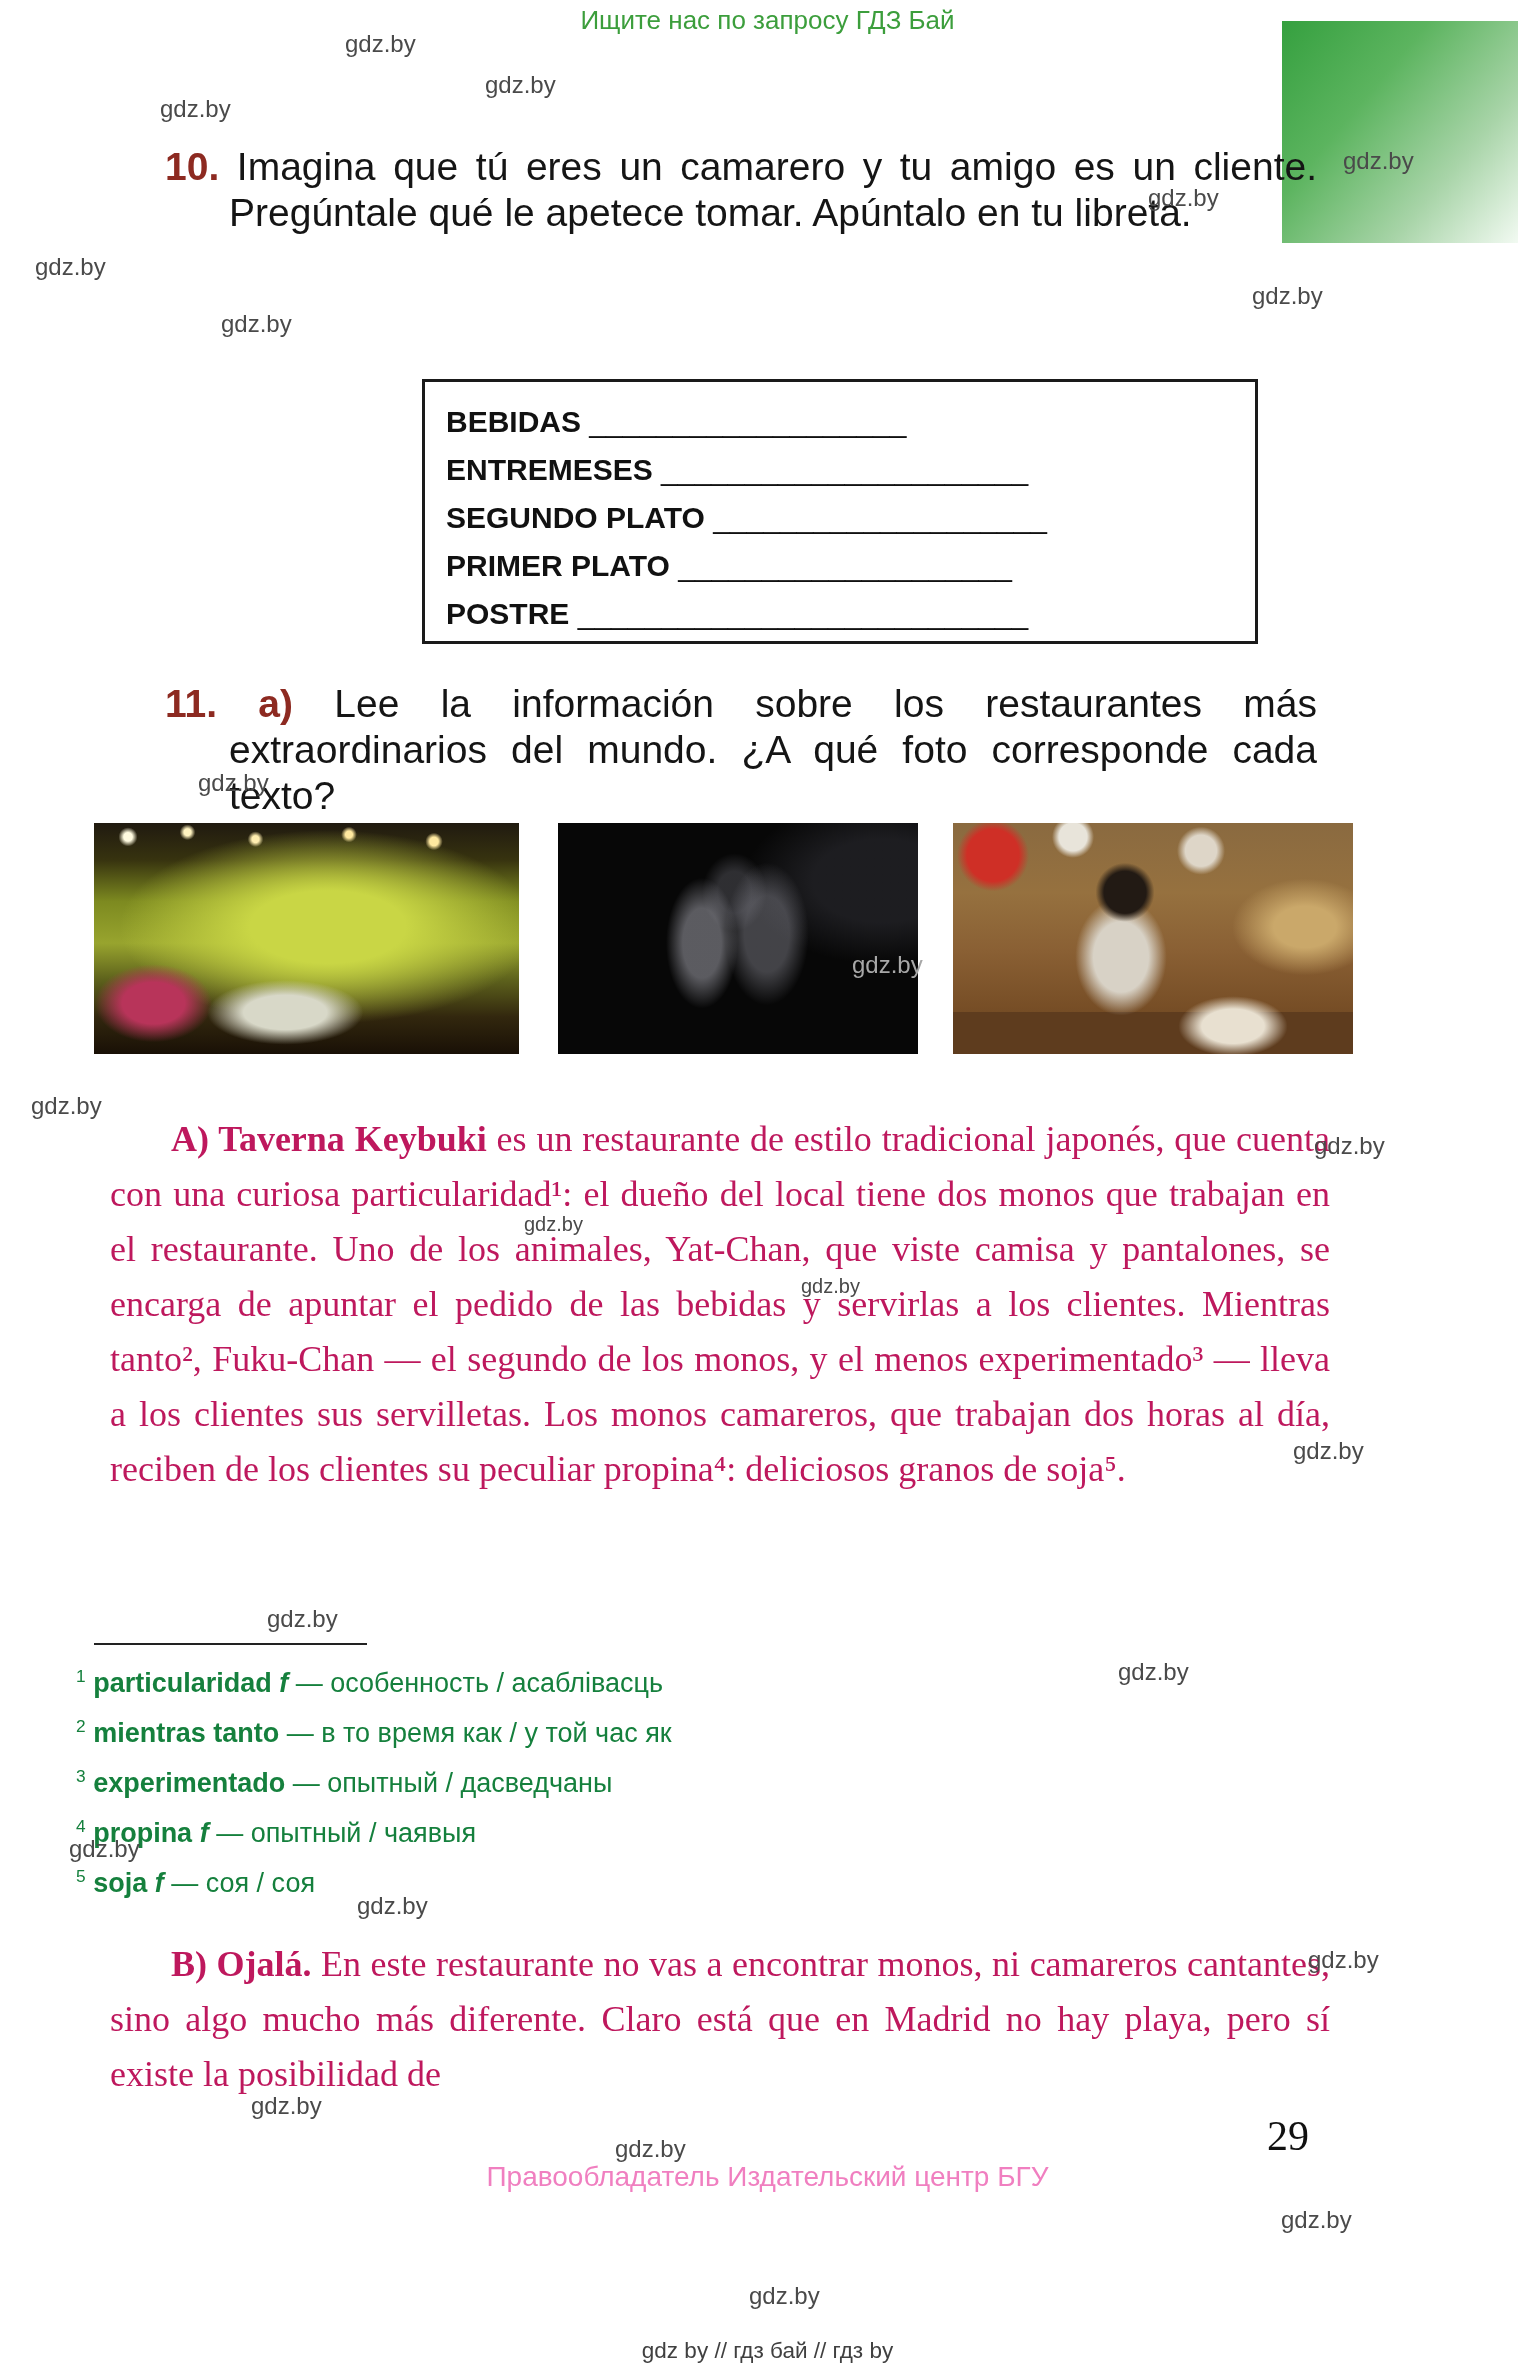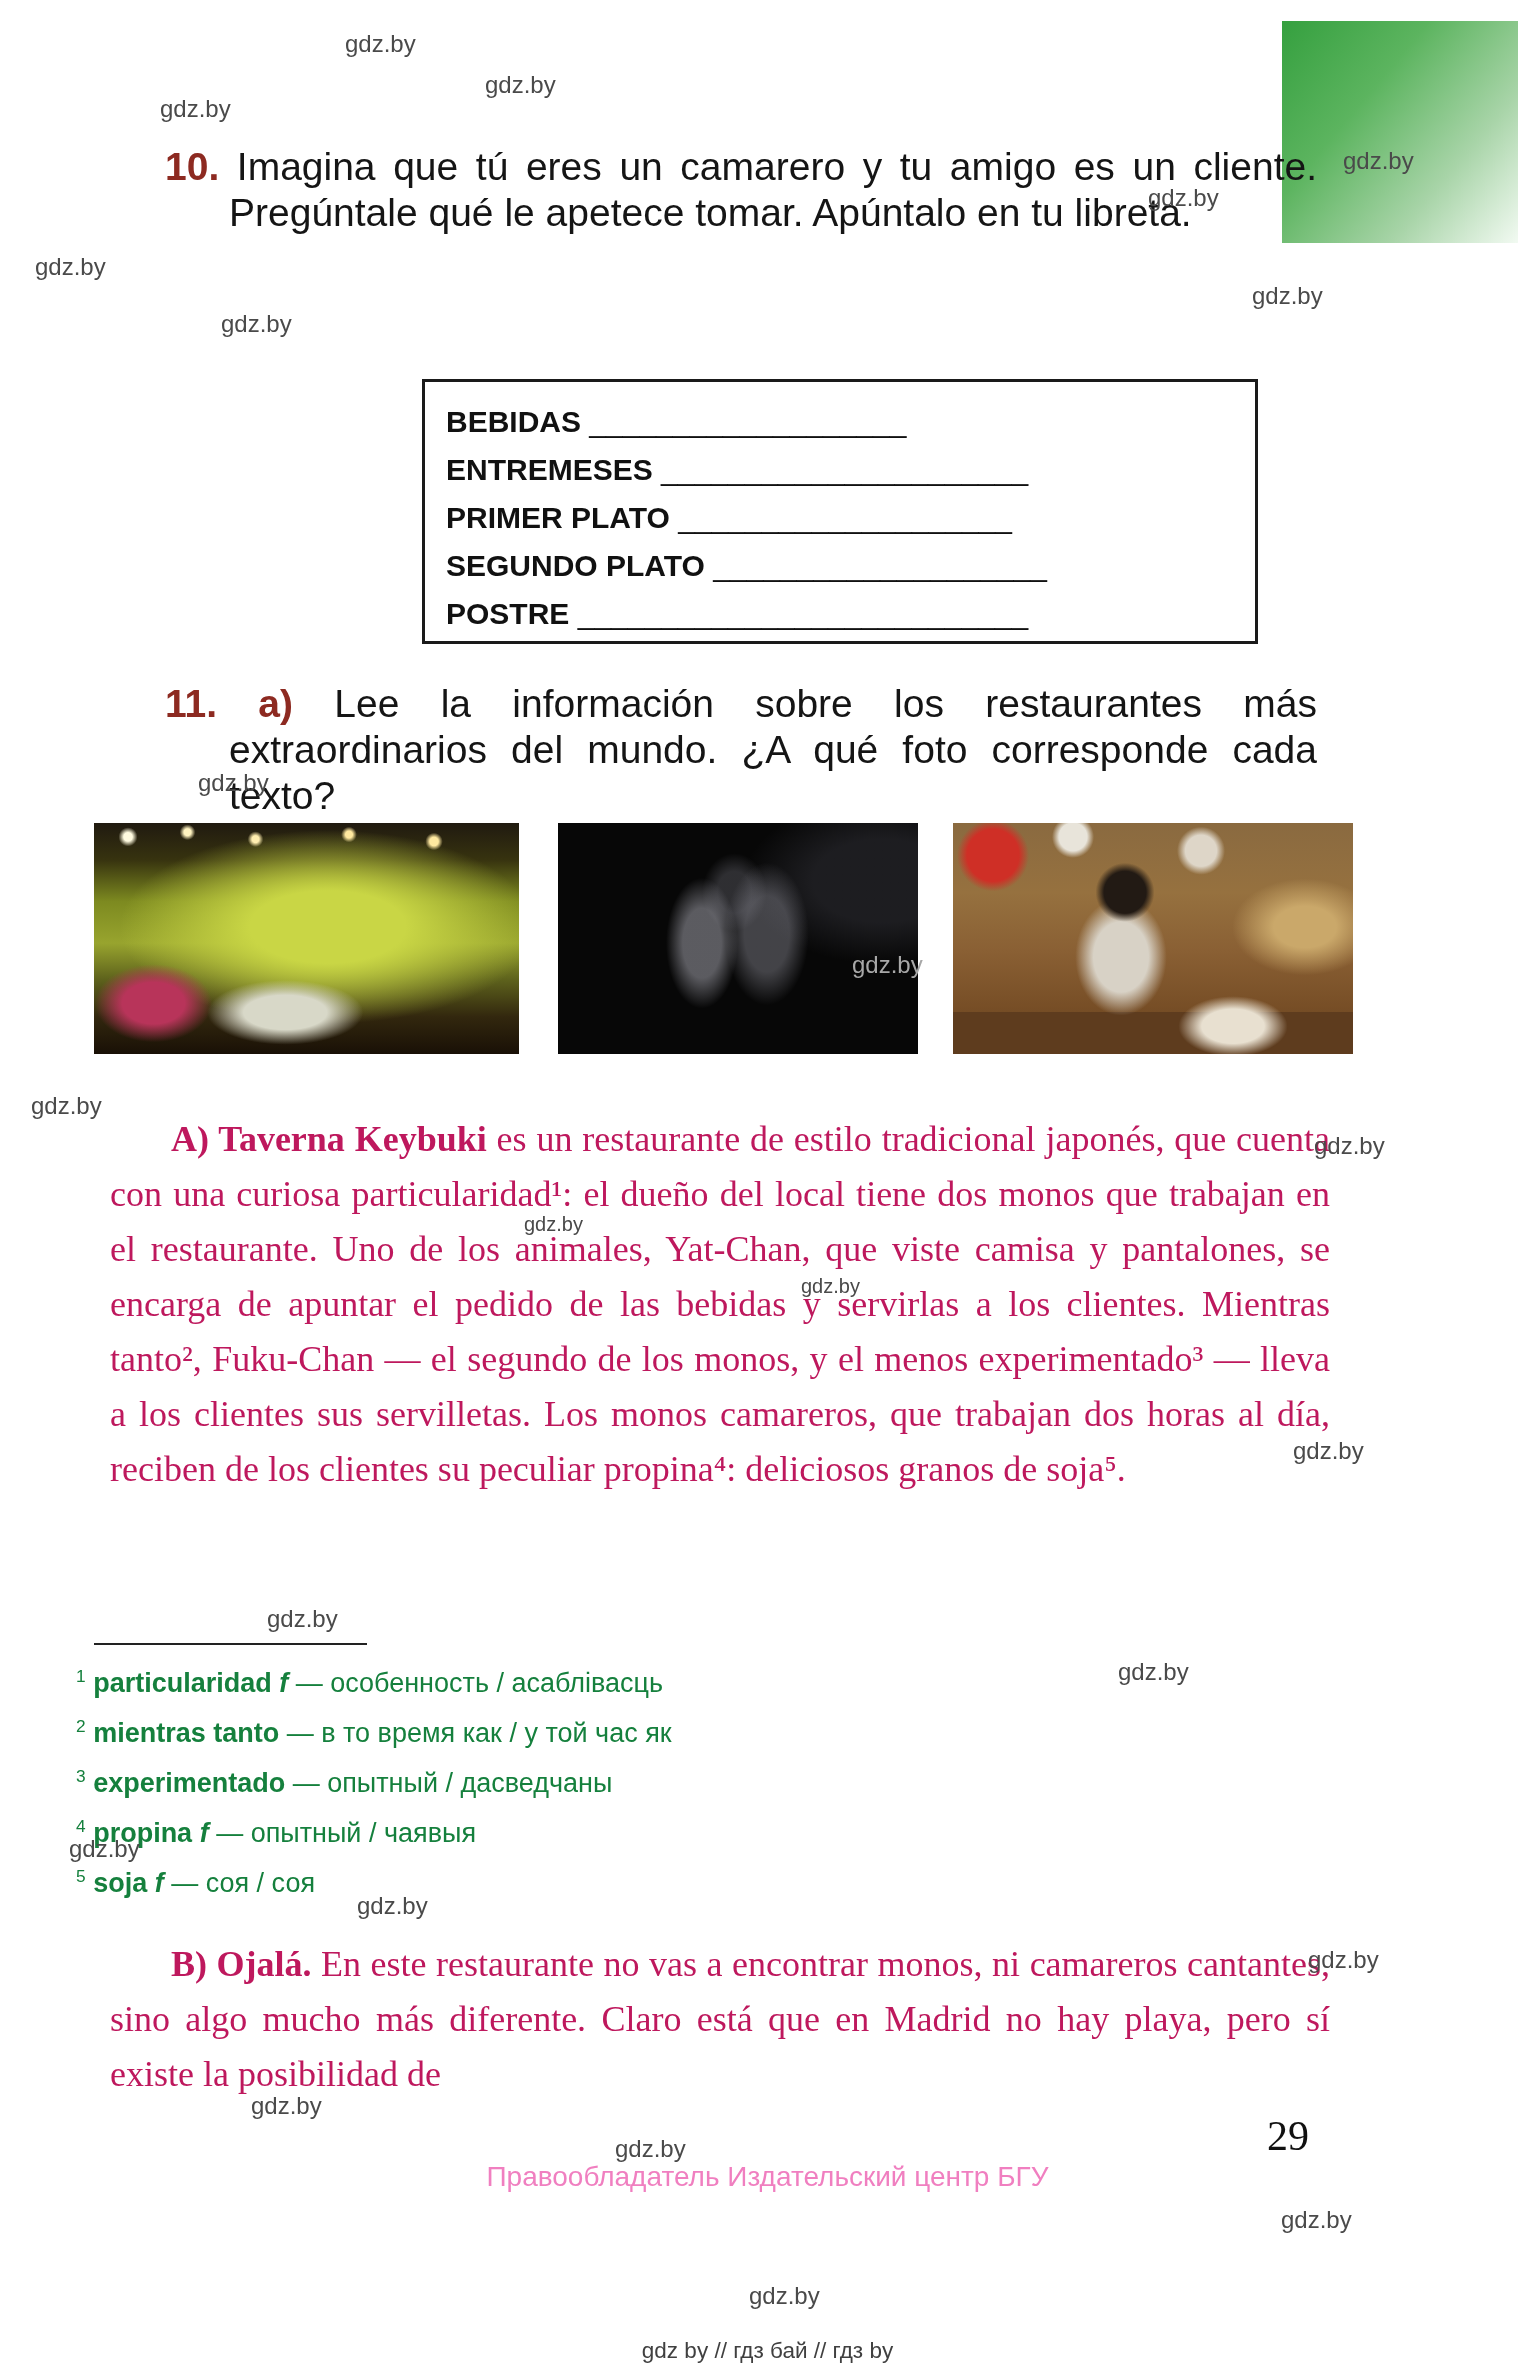--- a/index.html
+++ b/index.html
@@ -90,29 +90,30 @@
 
   .page-number { position:absolute; left:1267px; top:2112px; font-family:"Liberation Serif", serif; font-size:42px; color:#111; }
   .publisher { position:absolute; top:2161px; left:0; width:100%; text-align:center; font-size:28px; color:#f07fc0; }
   .footer-links { position:absolute; top:2338px; left:0; width:100%; text-align:center; font-size:22.5px; color:#404040; }
 </style>
 </head>
 <body>
 
 <div class="page">
 
+  <div class="top-banner">Ищите нас по запросу ГДЗ Бай</div>
   <div class="green-corner"></div>
 
   <div class="ex ex10"><span class="ex-num">10.</span> <span>Imagina que tú eres un camarero y tu amigo es un cliente. Pregúntale qué le apetece tomar. Apúntalo en tu libreta.</span></div>
 
   <div class="menu-box">
     <div class="menu-row"><span class="menu-label">BEBIDAS</span> <span class="menu-blank">___________________</span></div>
     <div class="menu-row"><span class="menu-label">ENTREMESES</span> <span class="menu-blank">______________________</span></div>
+    <div class="menu-row"><span class="menu-label">SEGUNDO PLATO</span> <span class="menu-blank">____________________</span></div>
     <div class="menu-row"><span class="menu-label">PRIMER PLATO</span> <span class="menu-blank">____________________</span></div>
-    <div class="menu-row"><span class="menu-label">SEGUNDO PLATO</span> <span class="menu-blank">____________________</span></div>
     <div class="menu-row"><span class="menu-label">POSTRE</span> <span class="menu-blank">___________________________</span></div>
   </div>
 
   <div class="ex ex11"><span class="ex-num">11. a)</span> <span>Lee la información sobre los restaurantes más extraordinarios del mundo. ¿A qué foto corresponde cada texto?</span></div>
 
   <div class="photos">
     <div class="photo photo1"></div>
     <div class="photo photo2"></div>
     <div class="photo photo3"></div>
   </div>

